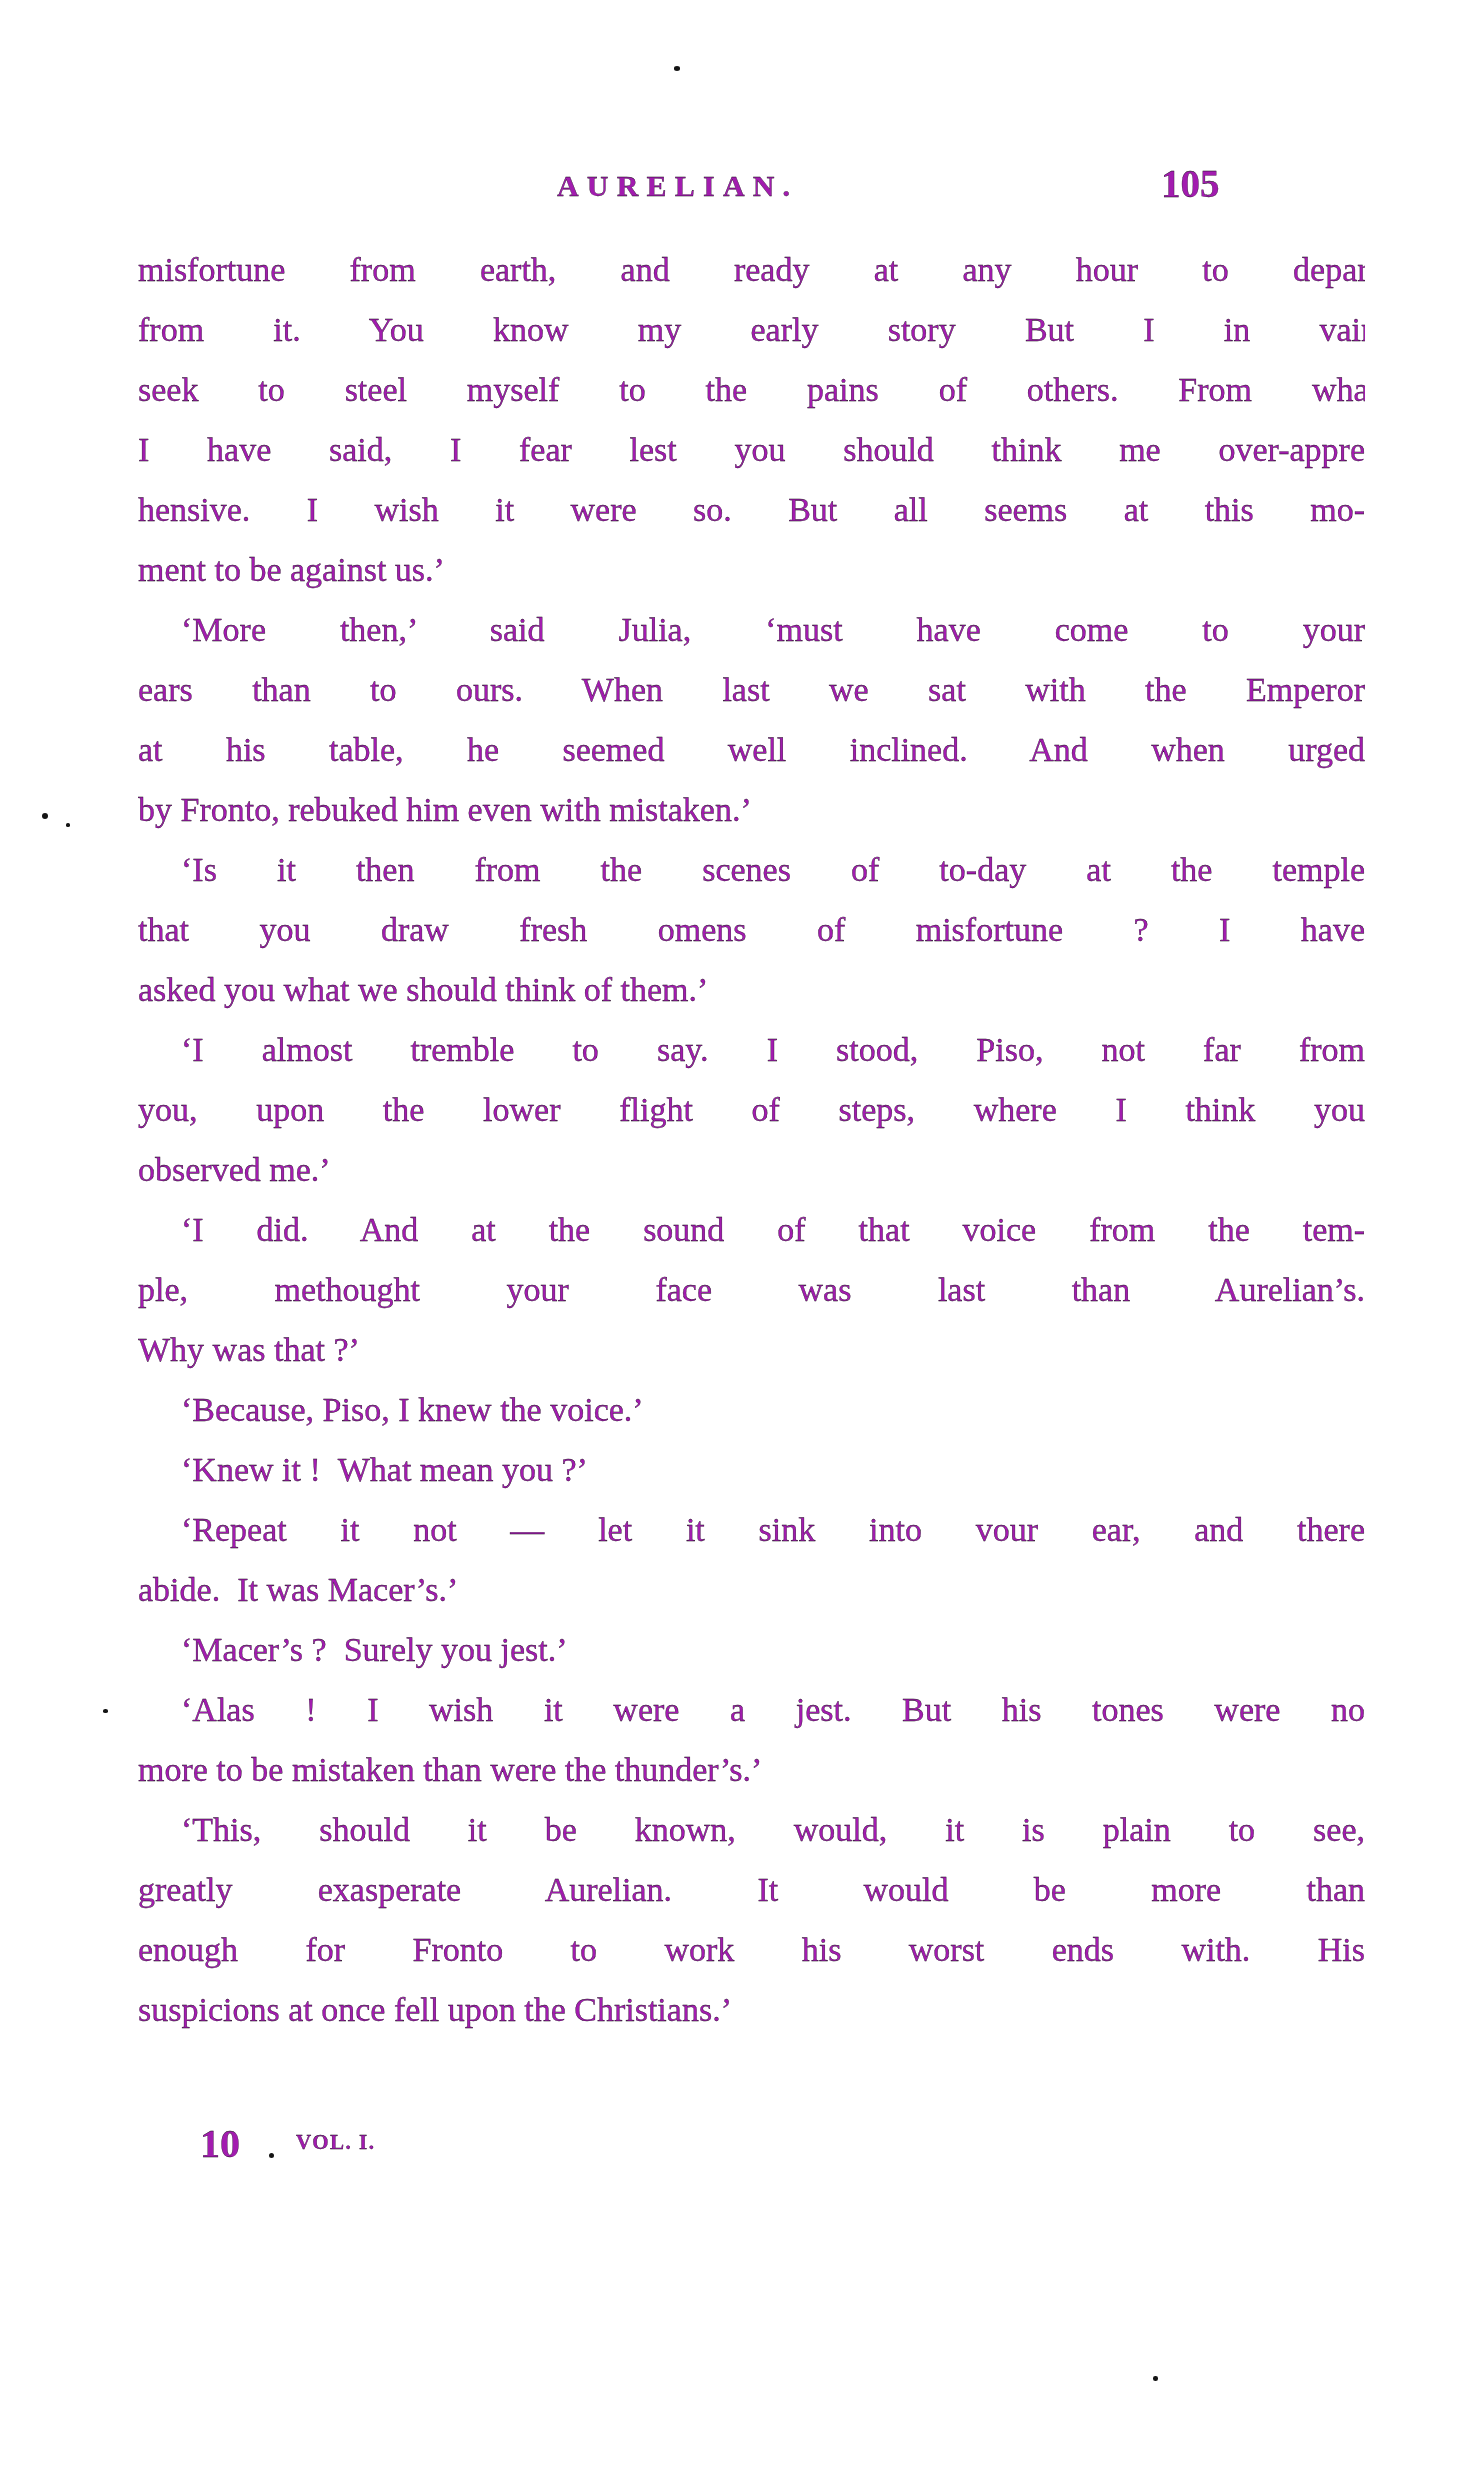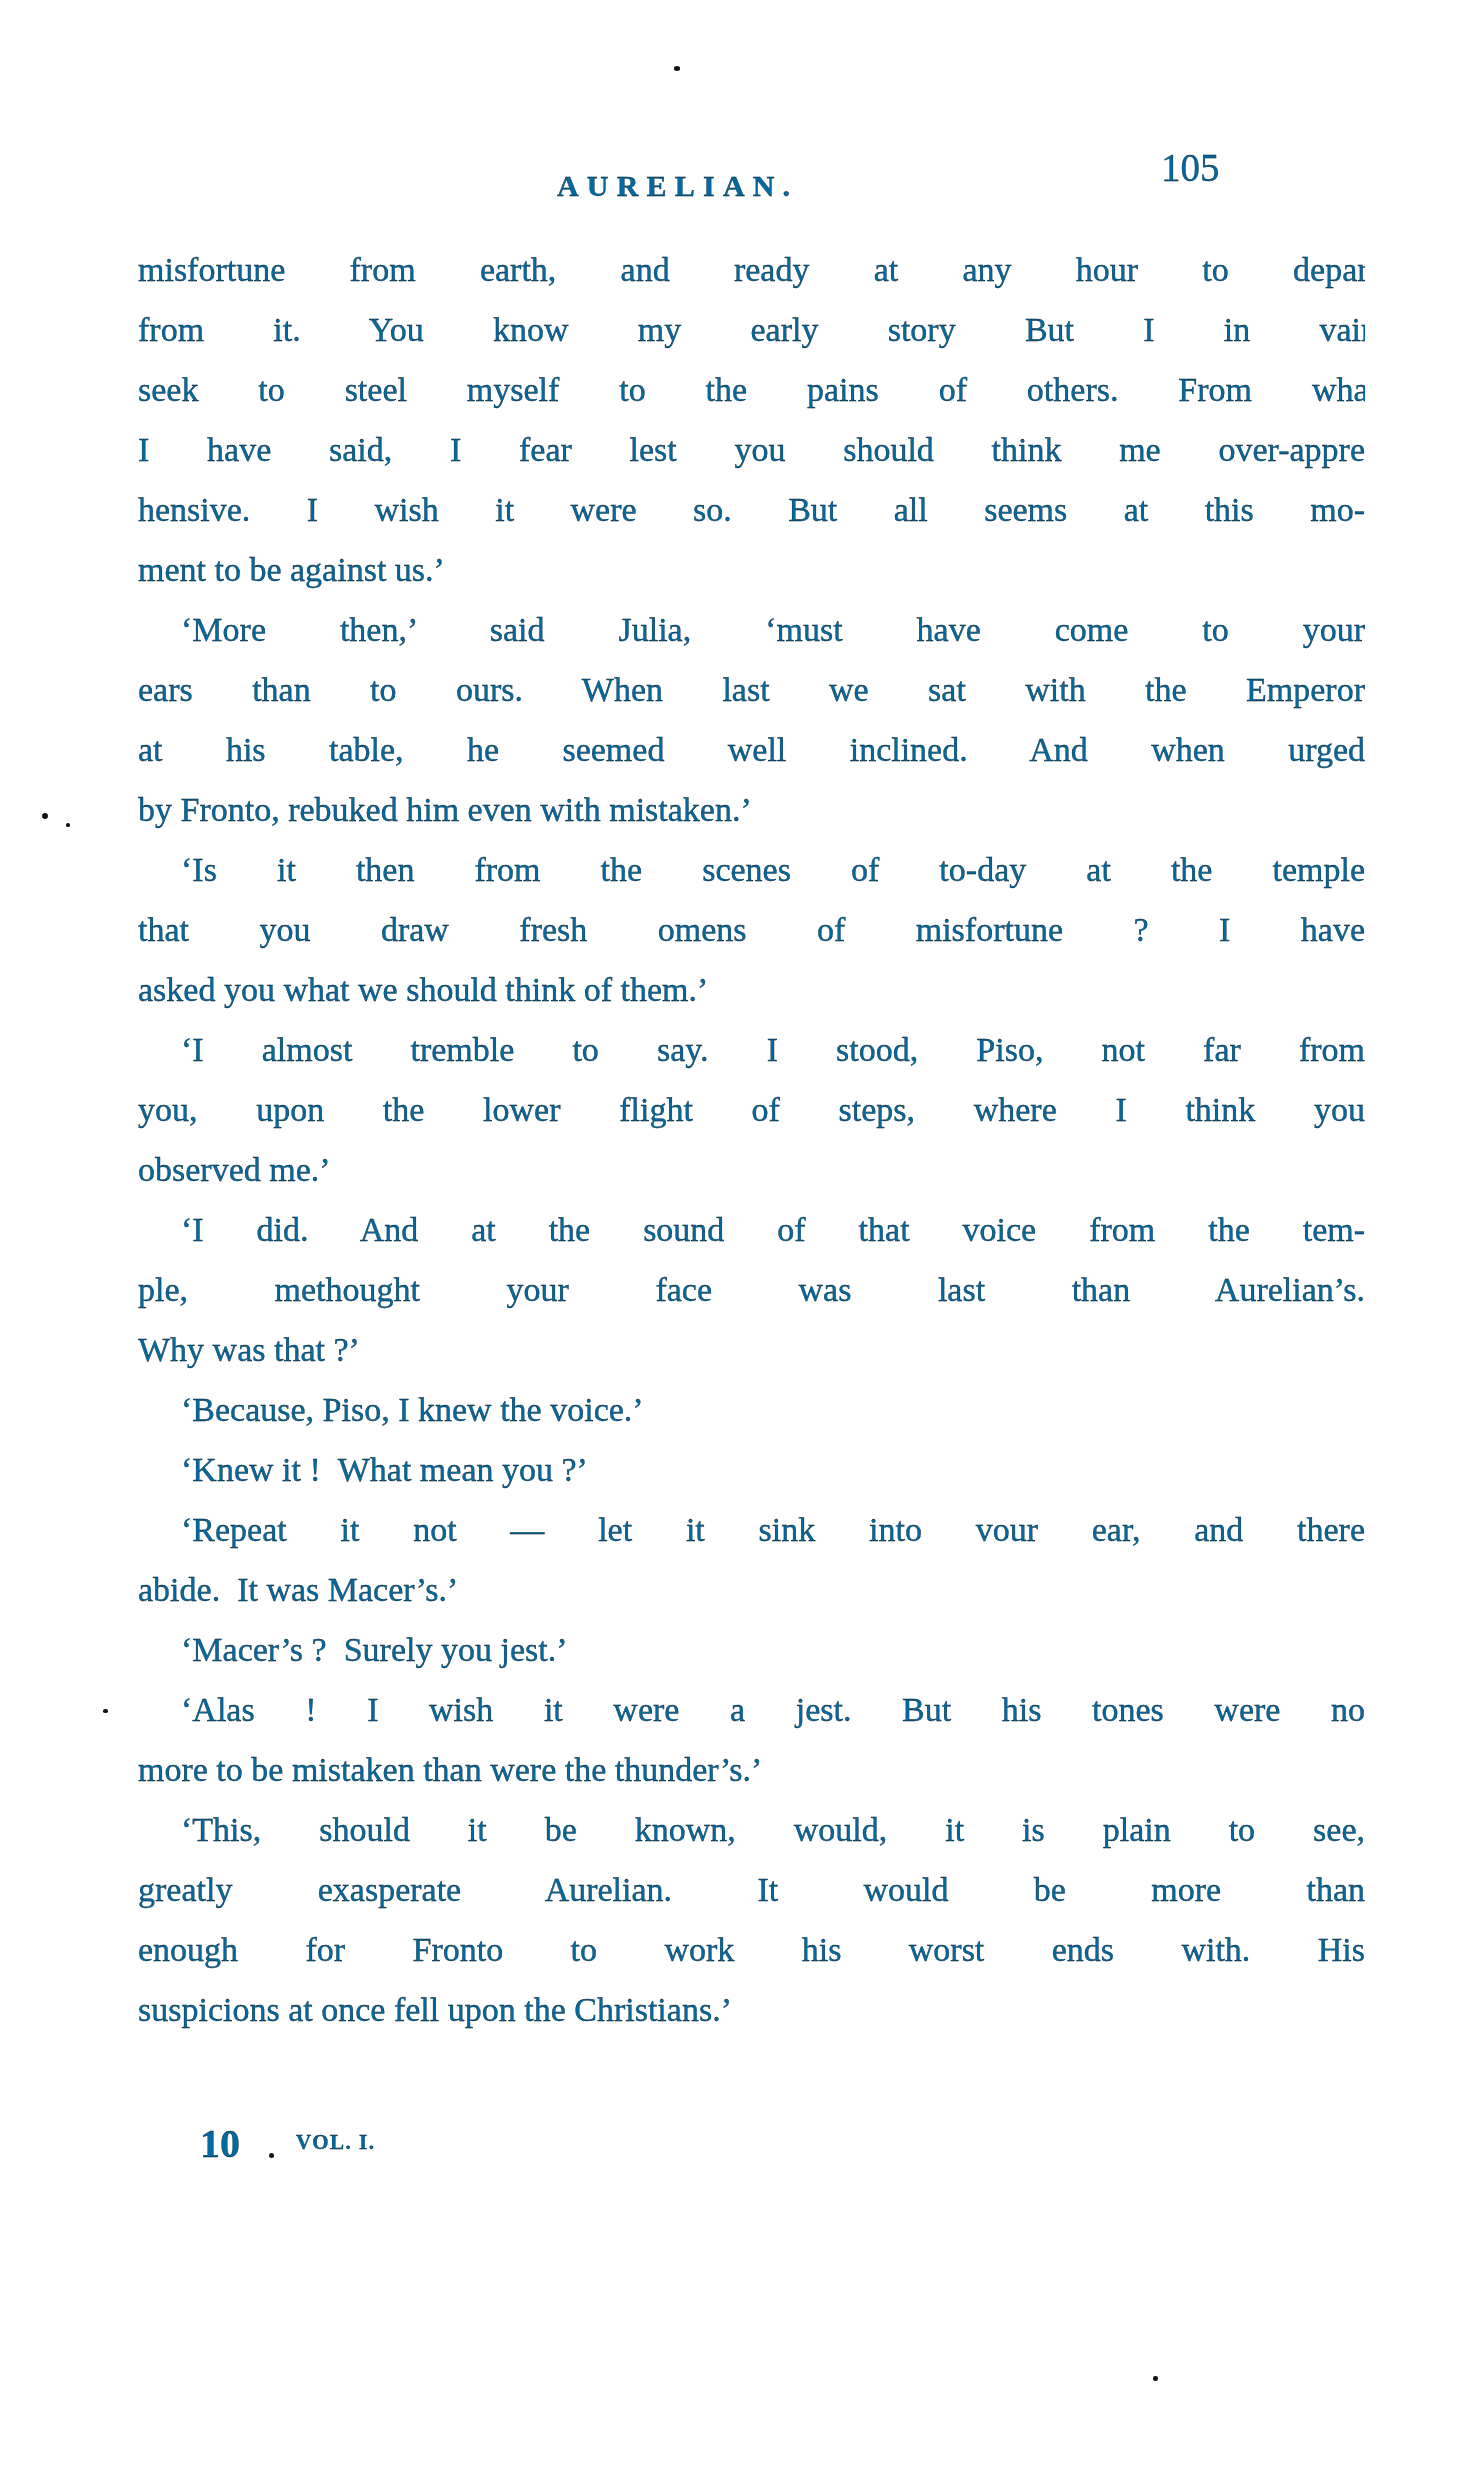--- a/index.html
+++ b/index.html
@@ -2,38 +2,38 @@
 <html style="font-size:12px"><head>
 <meta charset="utf-8">
 <style>
   html, body { margin: 0; padding: 0; background: #e8e8e8; }
   .page {
     position: relative;
     width: 1484px;
     height: 2475px;
     background: #ffffff;
     font-family: "Liberation Serif", "DejaVu Serif", serif;
-    color: #0369a1;
+    color: #a21caf;
     -webkit-text-stroke: 0.3px #0b0b0b;
     overflow: hidden;
   }
   .running-title {
     position: absolute;
     left: 557px;
     top: 169px;
     font-size: 30px;
     font-weight: 700;
     letter-spacing: 8.2px;
   }
   .page-number {
     position: absolute;
     left: 1161px;
-    top: 145px;
+    top: 161px;
     font-size: 39px;
-    font-weight: 400;
+    font-weight: 700;
   }
   .body-block {
     position: absolute;
     left: 138px;
     top: 240px;
     width: 1227px;
     overflow: hidden;
   }
   .ln {
     height: 60px;

